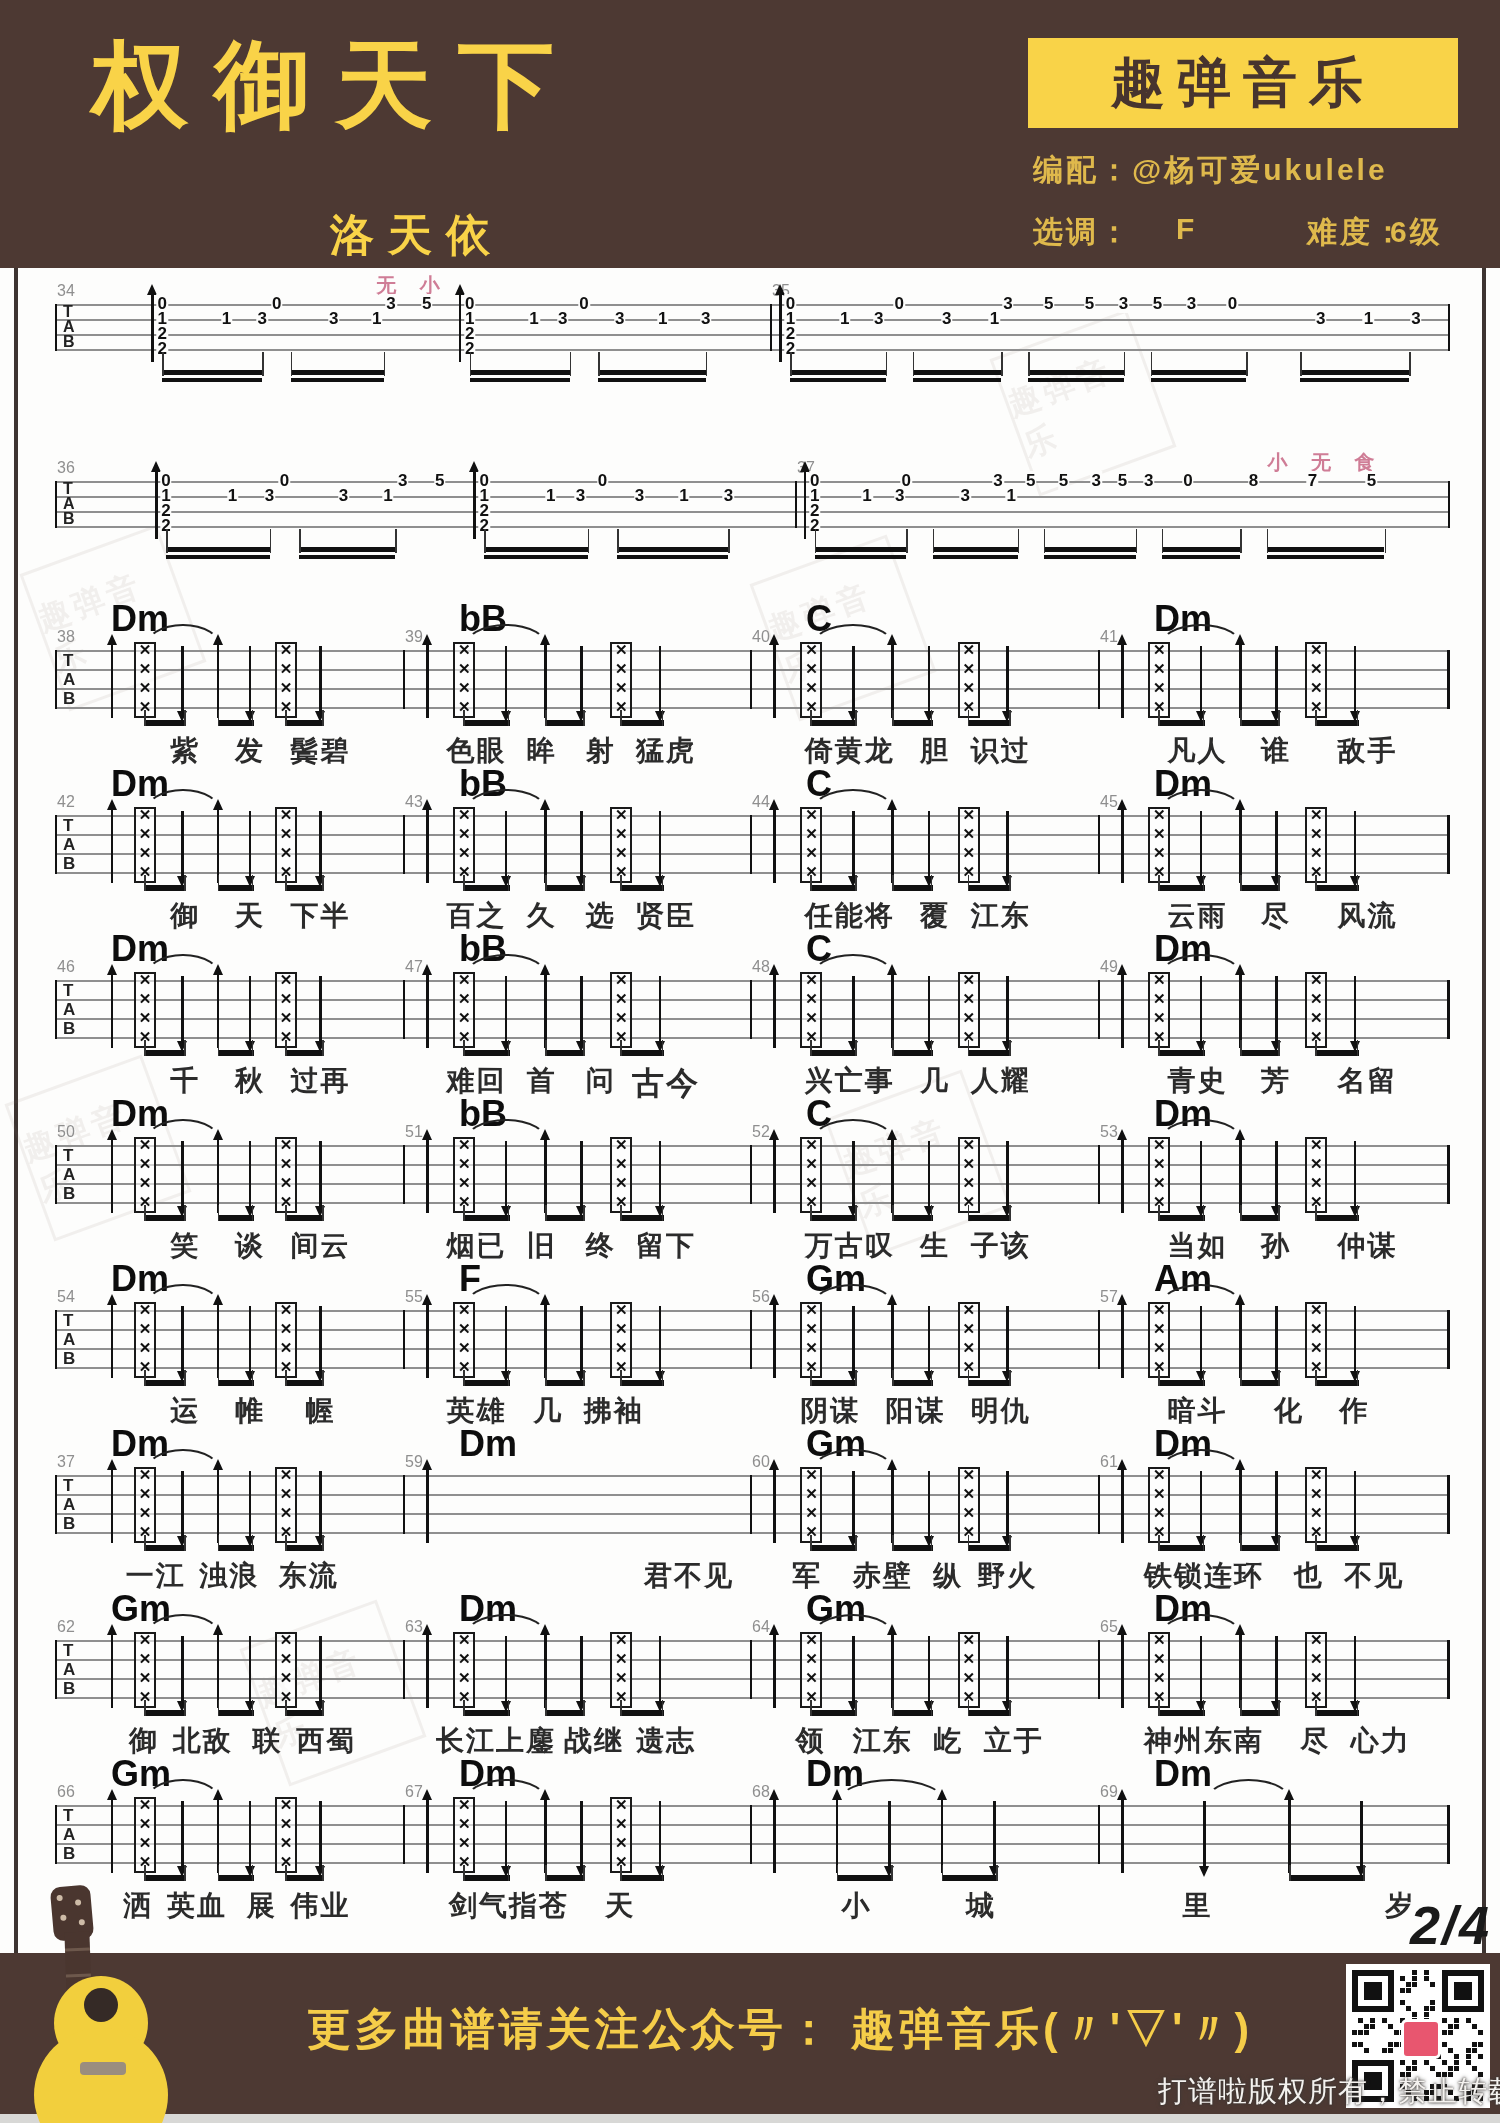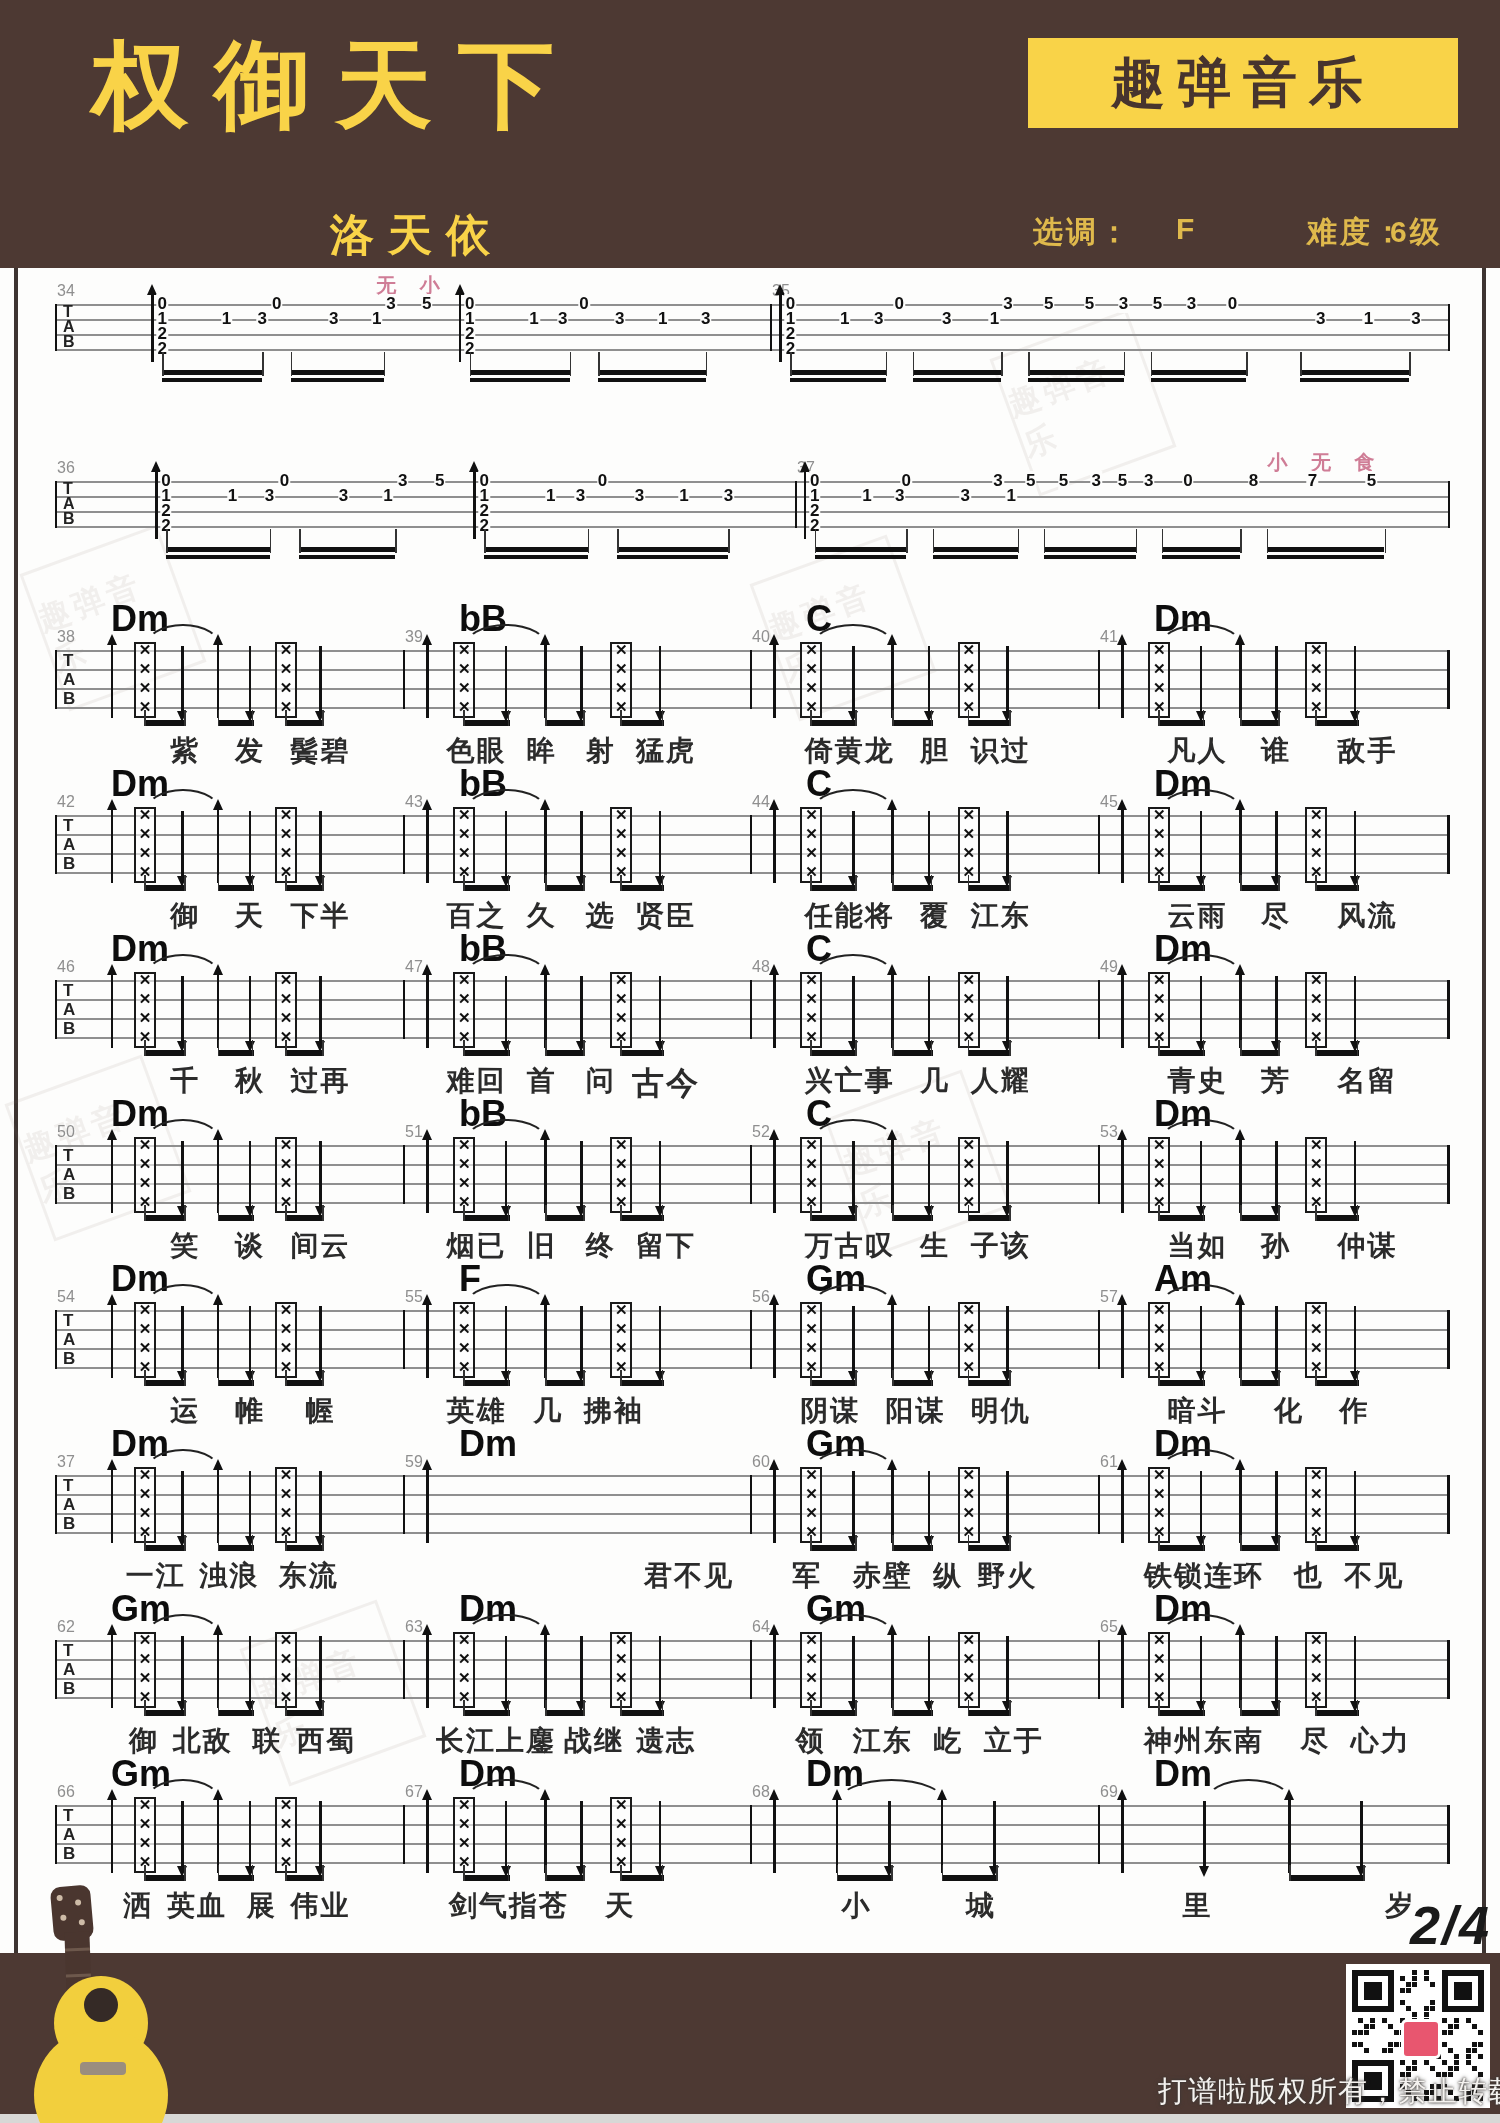--- a/index.html
+++ b/index.html
@@ -48,20 +48,21 @@
   <div class="stamp" style="left:845px;top:1090px;">趣弹音乐</div>
   <div class="stamp" style="left:260px;top:1620px;">趣弹音乐</div>
   <div class="stamp" style="left:1010px;top:330px;">趣弹音乐</div>
 
   <div id="header">
     <div id="title">权御天下</div>
     <div id="artist">洛天依</div>
     <div id="brandbox">
       <span>趣弹音乐</span>
     </div>
+    <div id="credit">编配：@杨可爱ukulele</div>
     <div class="meta" id="key-label">选调：</div>
     <div class="meta" id="key-val">F</div>
     <div class="meta" id="diff-label">难度：</div>
     <div class="meta" id="diff-val">6级</div>
   </div>
 
   <div class="side-border" style="left:14px;"></div>
   <div class="side-border" style="left:1482px;"></div>
 
   <div id="score-layer">
@@ -1869,20 +1870,24 @@
         </div>
         <div style="position: absolute; left: 1234.12px; top: 122px; width: 75.94px; height: 6px; background: rgb(17, 17, 17);"></div>
         <div style="position: absolute; left: 1234.12px; top: 112px; width: 1.5px; height: 16px; background: rgb(51, 51, 51);"></div>
         <div style="position: absolute; left: 1308.06px; top: 112px; width: 1.5px; height: 16px; background: rgb(51, 51, 51);"></div>
         <div style="position: absolute; left: 1142.56px; top: 134px; transform: translateX(-50%); font-size: 28px; font-weight: 600; color: rgb(43, 43, 43); letter-spacing: 2px; white-space: nowrap;">里</div>
         <div style="position: absolute; left: 1345.3px; top: 134px; transform: translateX(-50%); font-size: 28px; font-weight: 600; color: rgb(43, 43, 43); letter-spacing: 2px; white-space: nowrap;">岁</div>
       </div>
     </div>
 
   <div id="footer"></div>
+  <div id="footer-cta">
+    <span>更多曲谱请关注公众号：</span>
+    <span>趣弹音乐</span><span>(〃'▽'〃)</span>
+  </div>
   <div id="page-num">2/4</div>
   <div id="qr">
       <div id="qr-inner">
         <div style="position: absolute; left: 60px; top: 0px; width: 5px; height: 5px; background: rgb(17, 17, 17);"></div>
         <div style="position: absolute; left: 72px; top: 0px; width: 5px; height: 5px; background: rgb(17, 17, 17);"></div>
         <div style="position: absolute; left: 48px; top: 6px; width: 5px; height: 5px; background: rgb(17, 17, 17);"></div>
         <div style="position: absolute; left: 60px; top: 6px; width: 5px; height: 5px; background: rgb(17, 17, 17);"></div>
         <div style="position: absolute; left: 72px; top: 6px; width: 5px; height: 5px; background: rgb(17, 17, 17);"></div>
         <div style="position: absolute; left: 54px; top: 12px; width: 5px; height: 5px; background: rgb(17, 17, 17);"></div>
         <div style="position: absolute; left: 60px; top: 12px; width: 5px; height: 5px; background: rgb(17, 17, 17);"></div>

